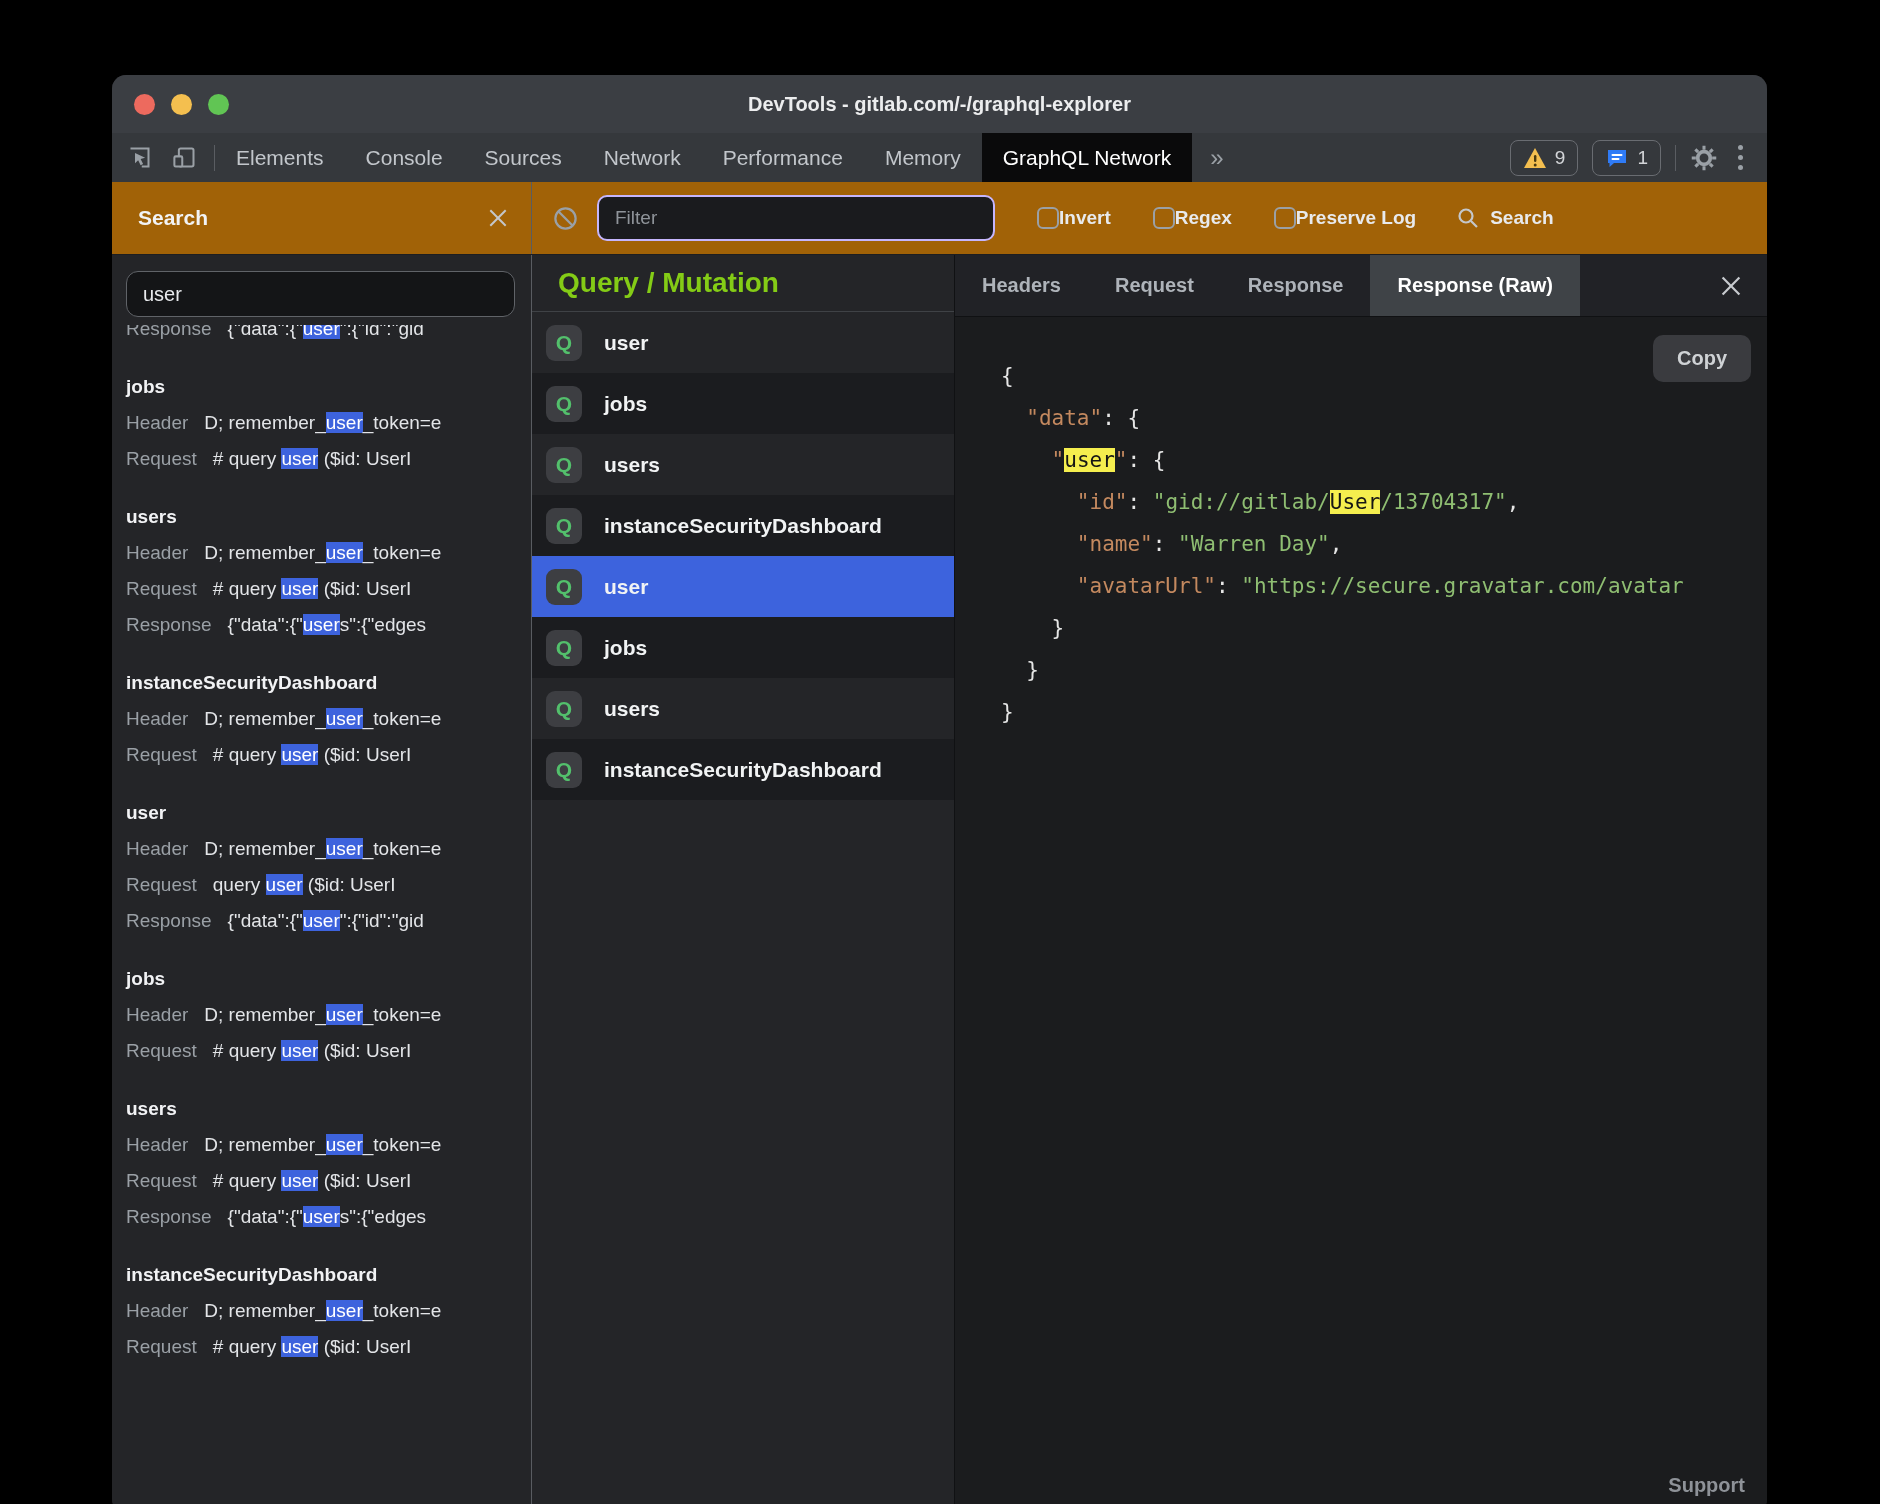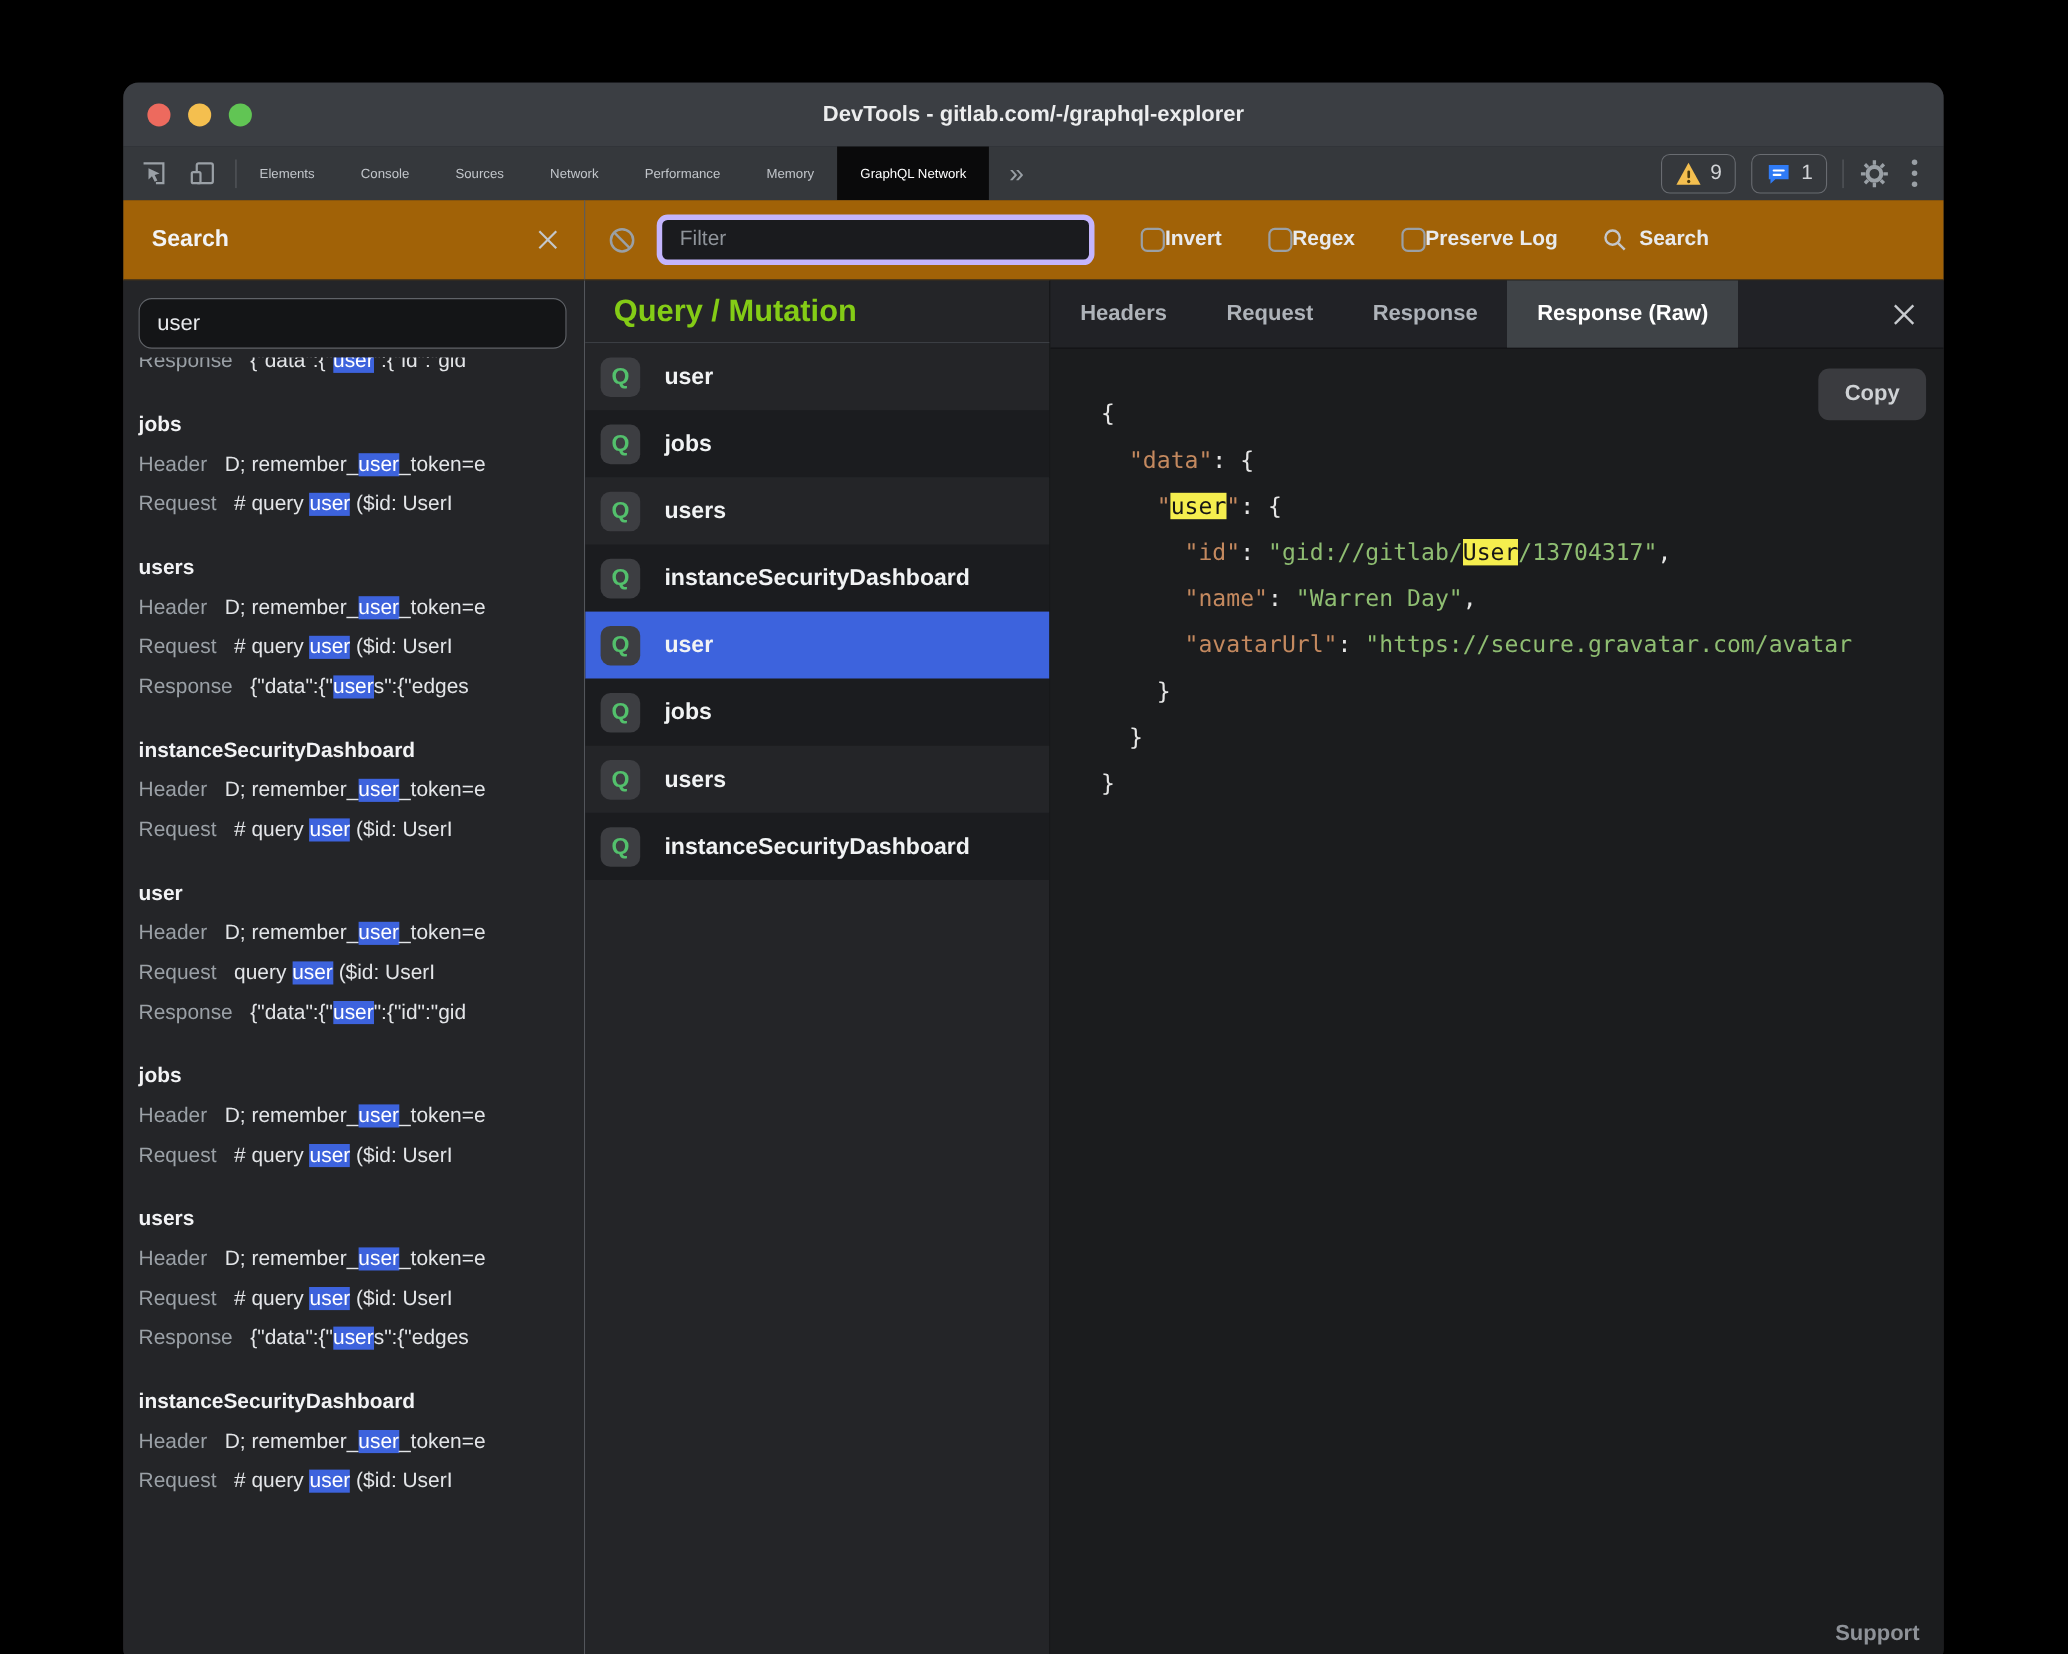--- a/index.html
+++ b/index.html
@@ -9,33 +9,33 @@
   .titlebar{height:58px;background:#3b3e43;display:flex;align-items:center;position:relative;flex:none;}
   .lights{display:flex;gap:16px;padding-left:22px;}
   .light{width:21px;height:21px;border-radius:50%;}
   .light.red{background:#ed6a5e;}.light.yellow{background:#f4bf4f;}.light.green{background:#61c554;}
   .wtitle{position:absolute;left:0;right:0;text-align:center;color:#ecedee;font-size:20px;font-weight:bold;}
   
   .tabbar{height:49px;background:#35383c;display:flex;align-items:stretch;flex:none;}
   .tb-icons{display:flex;align-items:center;gap:18px;padding:0 16px 0 14px;}
   .tb-sep{width:1px;height:26px;background:#5a5d62;align-self:center;}
   .tabs{display:flex;align-items:stretch;}
-  .tab{display:flex;align-items:center;padding:0 21px;font-size:12px;color:#c2c6cb;cursor:default;}
+  .tab{display:flex;align-items:center;padding:0 21px;font-size:21px;color:#c2c6cb;cursor:default;}
   .tab.active{background:#0a0a0b;color:#fff;}
   .more{display:flex;align-items:center;padding:0 18px;color:#9aa0a6;font-size:24px;}
   .tb-right{margin-left:auto;display:flex;align-items:center;gap:14px;padding-right:18px;}
   .badge{display:flex;align-items:center;gap:8px;border:1px solid #696c71;border-radius:8px;height:34px;padding:0 12px;color:#d3d5d8;font-size:19px;}
   .vdots{display:flex;flex-direction:column;gap:5px;padding:0 6px;}
   .vdots i{width:5px;height:5px;border-radius:50%;background:#9aa0a6;display:block;}
   
   .toolrow{height:72px;display:flex;flex:none;background:#a16207;border-bottom:1px solid #1d1e20;}
   .search-head{width:420px;flex:none;display:flex;align-items:center;padding:0 22px 0 26px;border-right:1px solid #595c61;box-sizing:border-box;}
   .search-head .shtitle{color:#f2f3f5;font-size:21px;font-weight:bold;flex:1;}
   .filtertools{flex:1;display:flex;align-items:center;padding-left:20px;}
-  .flt-input{width:398px;height:46px;background:#1a1b1e;border:5px solid #c4b5fd;border-radius:10px;color:#e8eaed;font-size:19px;padding:0 16px;margin-left:18px;font-family:"Liberation Sans",sans-serif;box-sizing:border-box;}
+  .flt-input{width:398px;height:46px;background:#1a1b1e;border:2px solid #c4b5fd;border-radius:10px;color:#e8eaed;font-size:19px;padding:0 16px;margin-left:18px;font-family:"Liberation Sans",sans-serif;box-sizing:border-box;}
   .flt-input::placeholder{color:#8f949a;}
   .cbgroup{display:flex;align-items:center;margin-left:42px;}
   .cb{width:22px;height:22px;border:2px solid #9ba0a5;border-radius:6px;box-sizing:border-box;background:transparent;}
   .cblabel{color:#e8eaed;font-size:19px;font-weight:bold;}
   .searchgrp{display:flex;align-items:center;gap:10px;margin-left:40px;}
   
   .content{flex:1;display:flex;min-height:0;}
   .left-panel{width:420px;flex:none;background:#242528;border-right:1px solid #595c61;box-sizing:border-box;display:flex;flex-direction:column;min-height:0;}
   .sinput-wrap{padding:16px 16px 8px 14px;flex:none;}
   .sinput{width:100%;height:46px;background:#141517;border:1px solid #606368;border-radius:12px;color:#e8eaed;font-size:20px;padding:0 16px;box-sizing:border-box;font-family:"Liberation Sans",sans-serif;}

